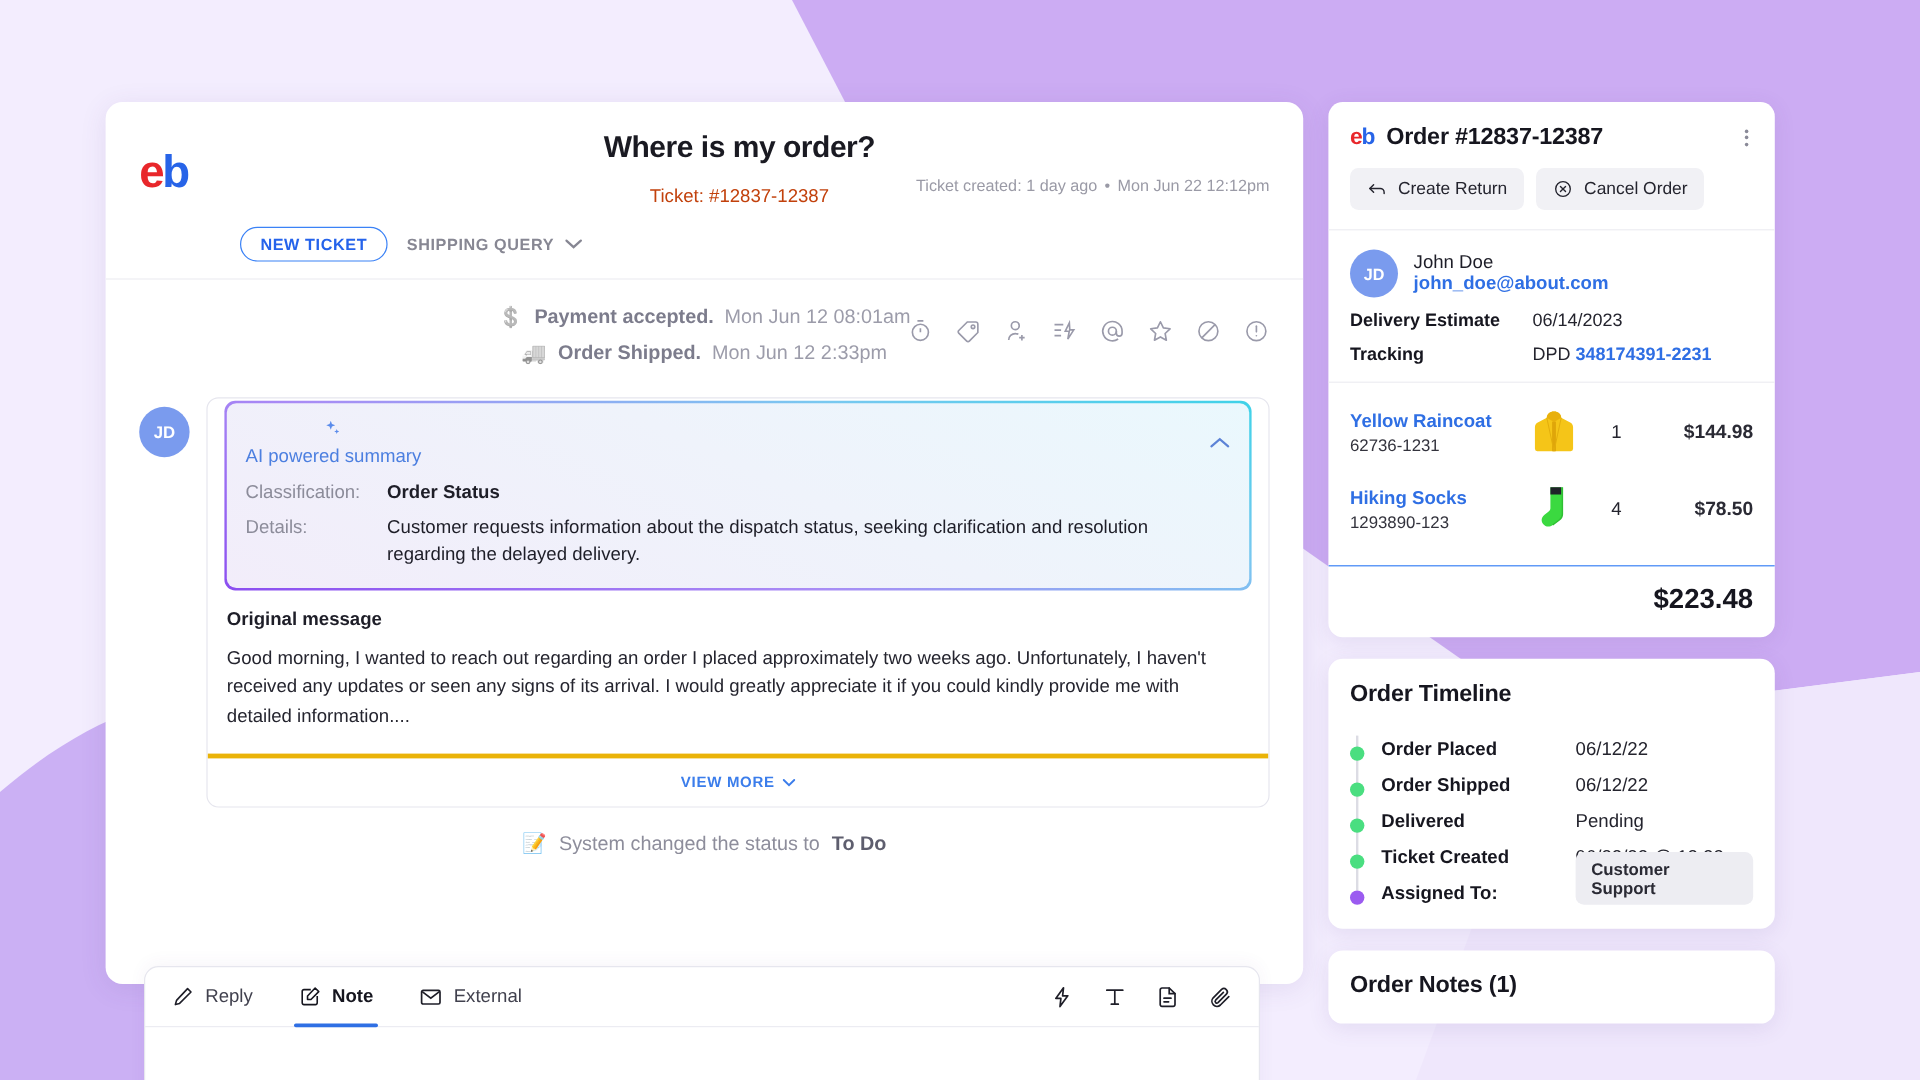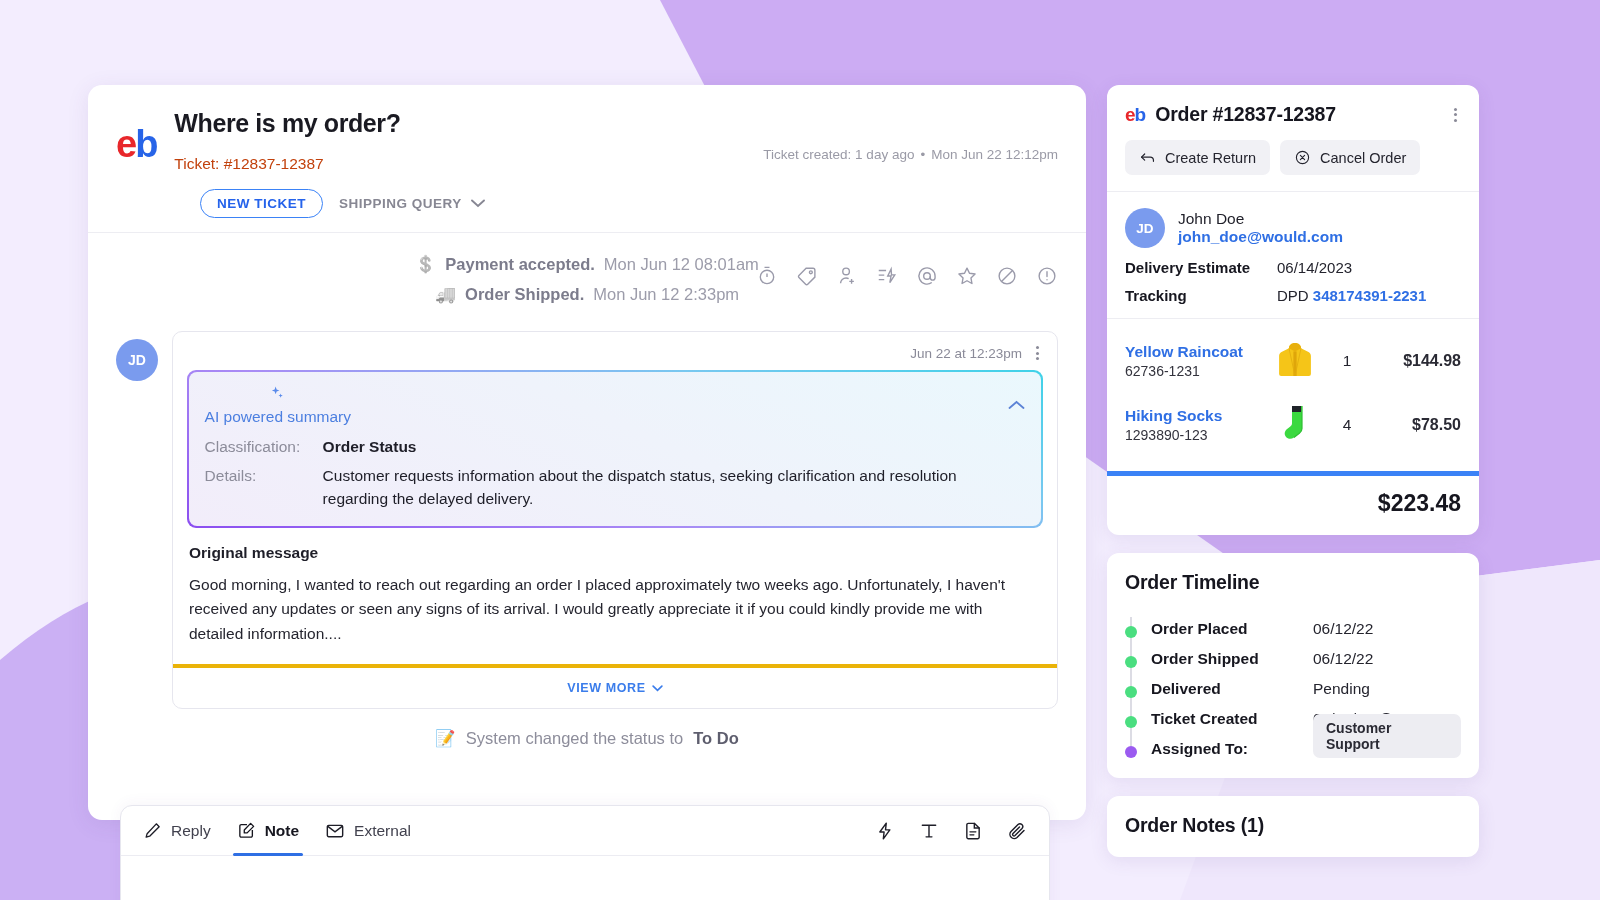--- a/index.html
+++ b/index.html
@@ -35,21 +35,21 @@
     position: relative;
   }
   .head-row { display: flex; align-items: flex-start; gap: 18px; }
   .brand-logo {
     font-size: 38px; font-weight: 700; letter-spacing: -2px;
     line-height: 1; padding-top: 16px; user-select: none;
   }
   .brand-logo .e { color: #E8272B; }
   .brand-logo .b { color: #2764E8; }
 
-  .head-text { flex: 1; }
+  .head-text { flex: 1; text-align: center; }
   .ticket-title {
     font-size: 25px; font-weight: 700; color: #1A1A22; letter-spacing: -0.4px;
   }
   .ticket-sub {
     font-size: 15.5px; color: #c2410c; margin-top: 17px;
   }
 
   .head-meta {
     position: absolute; right: 28px; top: 62px;
     font-size: 13.5px; color: #9A9AA6; white-space: nowrap;
@@ -161,21 +161,21 @@
     background: #fff;
     border: 1px solid #E6E6EE;
     border-top-left-radius: 12px; border-top-right-radius: 12px;
     box-shadow: 0 -2px 14px rgba(90,60,140,0.05);
     z-index: 3;
   }
   .composer-bar {
     display: flex; align-items: center; justify-content: space-between;
     padding: 0 22px; height: 50px; border-bottom: 1px solid #ECECF2;
   }
-  .comp-tabs { display: flex; align-items: center; gap: 26px; height: 100%; }
+  .comp-tabs { display: flex; align-items: center; gap: 38px; height: 100%; }
   .comp-tab {
     display: flex; align-items: center; gap: 9px;
     font-size: 15.5px; color: #41414E; cursor: pointer;
     height: 100%; position: relative;
   }
   .comp-tab.active { font-weight: 700; color: #16161F; }
   .comp-tab.active::after {
     content: ""; position: absolute; left: -4px; right: -4px; bottom: -1px;
     height: 3px; background: #2F6FE4; border-radius: 2px;
   }
@@ -215,21 +215,21 @@
     display: flex; align-items: center; justify-content: center; flex: 0 0 40px;
   }
   .cust-name { font-size: 15.5px; color: #1E1E28; }
   .cust-mail { font-size: 15.5px; color: #2F6FE4; font-weight: 700; cursor: pointer; }
   .addr { font-size: 15px; color: #24242E; line-height: 1.45; margin-top: 12px; }
   .kv { display: flex; margin-top: 11px; font-size: 15px; }
   .kv .k { font-weight: 700; color: #16161F; width: 152px; flex: 0 0 152px; }
   .kv .v { color: #24242E; }
   .kv .v a { color: #2F6FE4; font-weight: 700; text-decoration: none; cursor: pointer; }
 
-  .items { padding: 10px 18px 14px 18px; border-bottom: 5px solid #3b82f6; }
+  .items { padding: 10px 18px 14px 18px; border-bottom: 1px solid #3b82f6; }
   .item {
     display: flex; align-items: center; gap: 10px; padding: 10px 0;
   }
   .item-txt { flex: 1; }
   .item-name { font-size: 15.5px; font-weight: 700; color: #2F6FE4; cursor: pointer; }
   .item-sku { font-size: 14px; color: #33333D; margin-top: 2px; }
   .item-img { width: 40px; height: 44px; flex: 0 0 40px; display: flex; align-items: center; justify-content: center; }
   .item-qty { width: 44px; text-align: center; font-size: 15.5px; color: #24242E; }
   .item-price { width: 82px; text-align: right; font-size: 16px; font-weight: 700; color: #2A2A34; }
 
@@ -354,28 +354,20 @@
       <div class="sys-event">
         <span class="ev-ico">🚚</span>
         <span class="ev-bold">Order Shipped.</span>
         <span class="ev-time">Mon Jun 12 2:33pm</span>
       </div>
 
       <div class="msg-block">
         <div class="avatar">JD</div>
 
         <div class="msg-card">
-          <div class="msg-top">
-            <span>Jun 22 at 12:23pm</span>
-            <span class="kebab">
-                <i></i>
-                <i></i>
-                <i></i>
-              </span>
-          </div>
 
           <div class="ai-wrap">
             <div class="ai-inner">
               <div class="ai-head">
                 <div class="ai-title">
                   <svg width="15" height="15" viewBox="0 0 24 24">
                       <path d="M9 2.5 10.6 7 15 8.6 10.6 10.2 9 14.7 7.4 10.2 3 8.6 7.4 7Z" fill="#5A8BEB"></path>
                       <path d="M17 13.5 17.9 16 20.4 16.9 17.9 17.8 17 20.3 16.1 17.8 13.6 16.9 16.1 16Z" fill="#5A8BEB"></path>
                     </svg>
                   <span>AI powered summary</span>
@@ -502,21 +494,21 @@
             </svg>
           <span>Cancel Order</span>
         </button>
       </div>
 
       <div class="cust">
         <div class="cust-row">
           <div class="cust-av">JD</div>
           <div>
             <div class="cust-name">John Doe</div>
-            <div class="cust-mail">john_doe@would.com</div>
+            <div class="cust-mail">john_doe@about.com</div>
           </div>
         </div>
         <div class="kv">
           <div class="k">Delivery Estimate</div>
           <div class="v">06/14/2023</div>
         </div>
         <div class="kv">
           <div class="k">Tracking</div>
           <div class="v"><span>DPD</span> <a>348174391-2231</a></div>
         </div>

